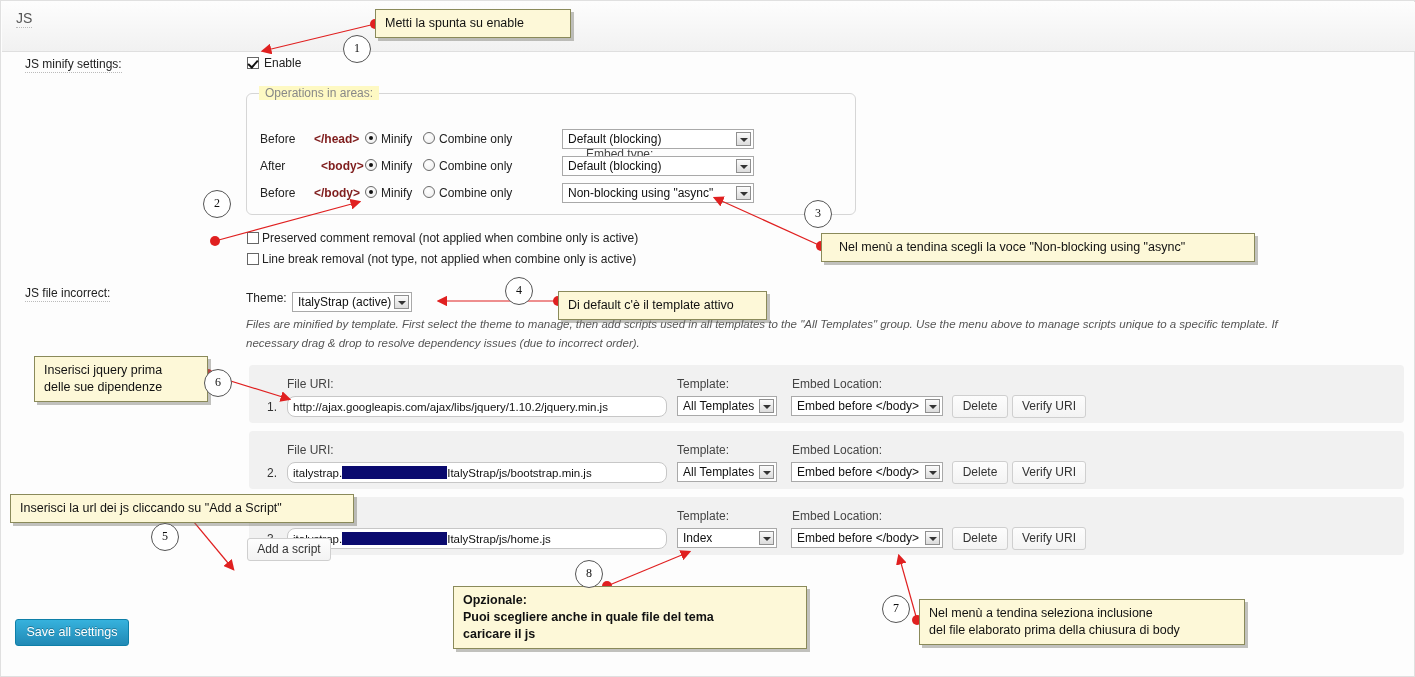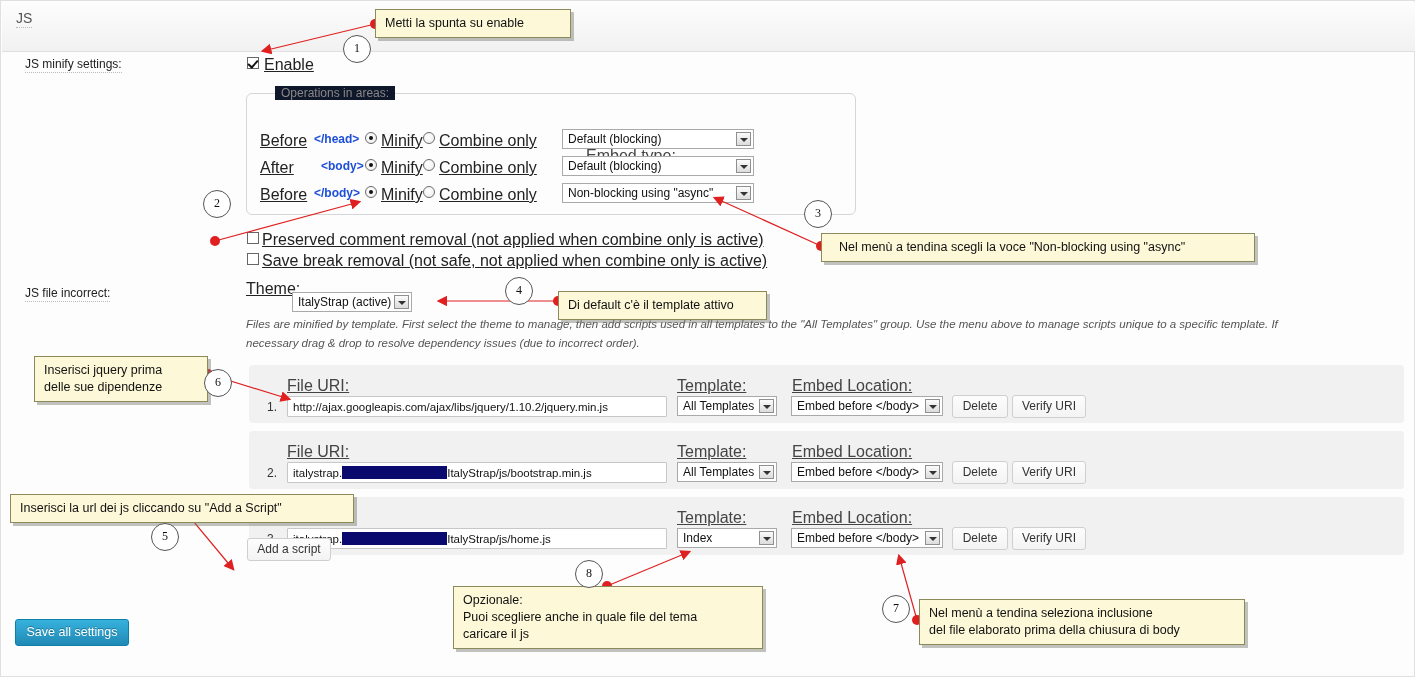--- a/index.html
+++ b/index.html
@@ -17,21 +17,21 @@
   .hdr{
     position:absolute;left:1px;top:1px;width:1413px;height:50px;
     background:linear-gradient(#fdfdfd,#f1f1f1);
     border-bottom:1px solid #dfdfdf;box-sizing:border-box;
   }
   .hdr-title{
     position:absolute;left:14px;top:8px;font-size:14px;color:#555;
     border-bottom:1px dotted #bbb;padding-bottom:1px;line-height:16px;
   }
   
-  .lbl{position:absolute;font-size:16px;color:#222;white-space:nowrap;text-decoration:underline;}
+  .lbl{position:absolute;font-size:12px;color:#222;white-space:nowrap;}
   .lbl-gray{color:#444;}
   .section-label{position:absolute;font-size:12px;color:#222;border-bottom:1px dotted #bbb;padding-bottom:1px;white-space:nowrap;}
   
   .cb{
     position:absolute;width:12px;height:12px;box-sizing:border-box;
     border:1px solid #666;background:#fff;
   }
   .cb.checked::after{
     content:"";position:absolute;left:2px;top:0px;width:4px;height:8px;
     border:solid #111;border-width:0 2px 2px 0;transform:rotate(42deg);
@@ -45,24 +45,24 @@
   .rd.on::after{
     content:"";position:absolute;left:3px;top:3px;width:4px;height:4px;
     border-radius:50%;background:#111;
   }
   
   .fieldset{
     position:absolute;box-sizing:border-box;
     border:1px solid #d6d6d6;border-radius:6px;background:transparent;
   }
   .fieldset-legend{
-    position:absolute;background:#0f172a;padding:0 6px;font-size:12px;color:#888;margin-left:16px;
-  }
-  
-  .tag{position:absolute;font-weight:bold;color:#1d4ed8;font-size:12px;white-space:nowrap;}
+    position:absolute;background:#fef9c3;padding:0 6px;font-size:12px;color:#888;
+  }
+  
+  .tag{position:absolute;font-weight:bold;color:#7f1d1d;font-size:12px;white-space:nowrap;}
   
   .sel{
     position:absolute;box-sizing:border-box;height:20px;
     border:1px solid #a9a9a9;background:#fff;
     font-size:12px;color:#111;
   }
   .sel .sel-txt{
     position:absolute;left:5px;top:2px;white-space:nowrap;overflow:hidden;
     line-height:15px;
   }
@@ -72,21 +72,21 @@
     border:1px solid #8f8f8f;box-sizing:border-box;
   }
   .sel .sel-btn::after{
     content:"";position:absolute;left:3px;top:5px;
     border-left:4px solid transparent;border-right:4px solid transparent;
     border-top:4px solid #333;
   }
   
   .txt{
     position:absolute;box-sizing:border-box;height:21px;
-    border:1px solid #c7c7c7;background:#fff;border-radius:1px;
+    border:1px solid #c7c7c7;background:#fff;border-radius:8px;
     font-size:11.5px;color:#111;overflow:hidden;white-space:nowrap;
   }
   .txt .txt-inner{position:absolute;left:5px;top:3px;line-height:15px;white-space:nowrap;}
   .redact{display:inline-block;background:#0a0a6e;color:transparent;vertical-align:-2px;}
   
   .btn{
     position:absolute;box-sizing:border-box;height:23px;
     border:1px solid #cfcfcf;border-radius:3px;
     background:linear-gradient(#fdfdfd,#f3f3f3);
     font-size:12px;color:#333;text-align:center;line-height:21px;
@@ -175,25 +175,25 @@
   <div class="lbl" style="left:438px;top:185px;">Combine only</div>
   <div class="sel" style="left:561px;top:182px;width:192px;">
     <span class="sel-txt">Non-blocking using "async"</span>
     <span class="sel-btn"></span>
   </div>
 
   <div class="cb" style="left:246px;top:231px;"></div>
   <div class="lbl" style="left:261px;top:230px;">Preserved comment removal (not applied when combine only is active)</div>
 
   <div class="cb" style="left:246px;top:252px;"></div>
-  <div class="lbl" style="left:261px;top:251px;">Save break removal (not safe, not applied when combine only is active)</div>
+  <div class="lbl" style="left:261px;top:251px;">Line break removal (not type, not applied when combine only is active)</div>
 
   <div class="section-label" style="left:24px;top:285px;">JS file incorrect:</div>
 
-  <div class="lbl" style="left:245px;top:279px;text-align:center;">Theme:</div>
+  <div class="lbl" style="left:245px;top:290px;text-align:center;">Theme:</div>
   <div class="sel" style="left:291px;top:291px;width:120px;">
     <span class="sel-txt">ItalyStrap (active)</span>
     <span class="sel-btn"></span>
   </div>
 
   <div class="desc" style="left:245px;top:314px;width:1160px;">Files are minified by template. First select the theme to manage, then add scripts used in all templates to the "All Templates" group. Use the menu above to manage scripts unique to a specific template. If</div>
   <div class="desc" style="left:245px;top:333px;width:1160px;">necessary drag &amp; drop to resolve dependency issues (due to incorrect order).</div>
 
   <div class="filerow" style="left:248px;top:364px;width:1155px;height:58px;"></div>
   <div class="lbl lbl-gray" style="left:286px;top:376px;">File URI:</div>
@@ -306,18 +306,18 @@
   <div class="numcircle" style="left:150px;top:522px;">5</div>
 
   <div class="callout" style="left:33px;top:355px;width:174px;">Inserisci jquery prima
 delle sue dipendenze</div>
   <div class="numcircle" style="left:203px;top:368px;">6</div>
 
   <div class="callout" style="left:918px;top:598px;width:326px;">Nel menù a tendina seleziona inclusione
 del file elaborato prima della chiusura di body</div>
   <div class="numcircle" style="left:881px;top:594px;">7</div>
 
-  <div class="callout" style="left:452px;top:585px;width:310px;">Opzionale:
+  <div class="callout" style="left:452px;top:585px;width:354px;font-weight:bold;">Opzionale:
 Puoi scegliere anche in quale file del tema
 caricare il js</div>
   <div class="numcircle" style="left:574px;top:559px;">8</div>
 
 </div>
 
 </body></html>

